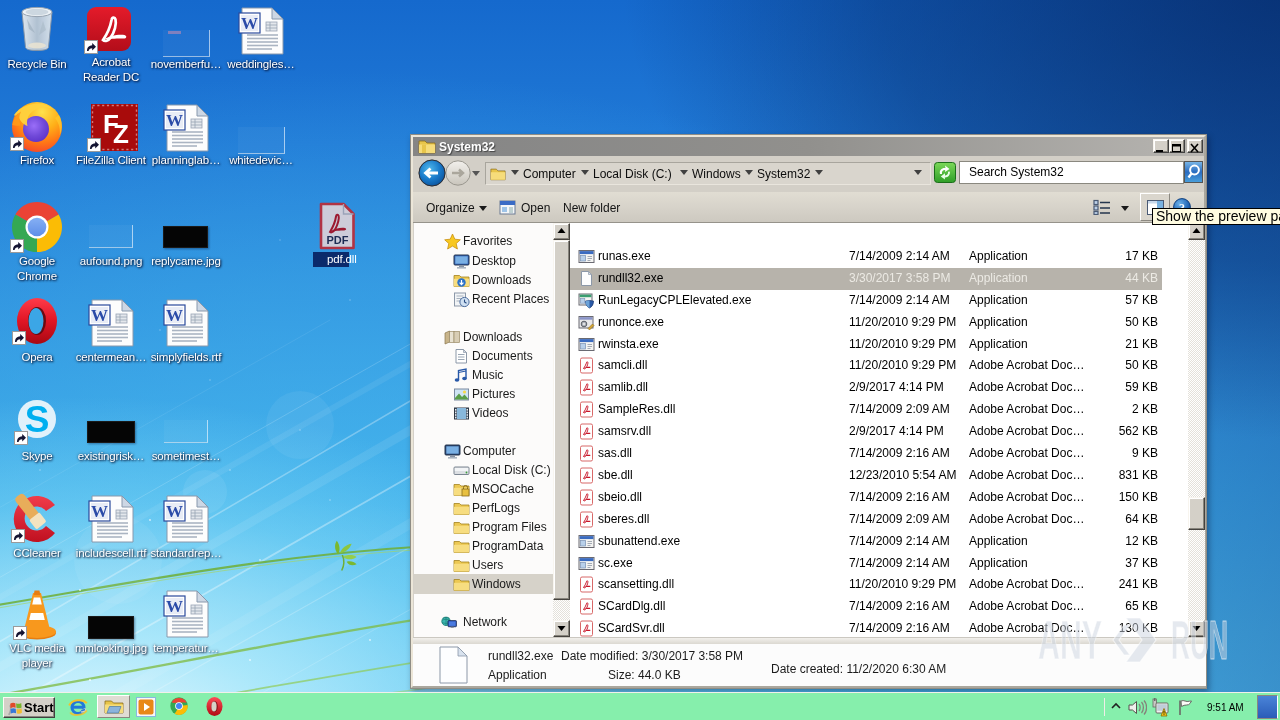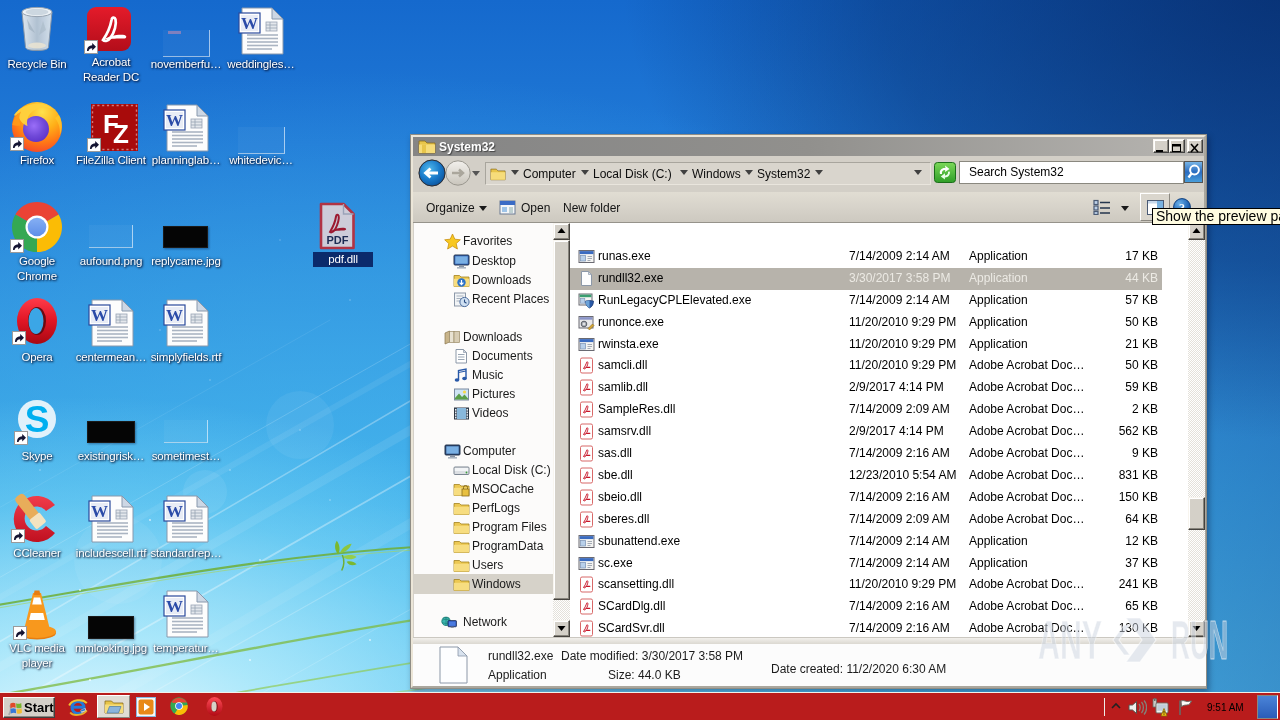--- a/index.html
+++ b/index.html
@@ -13,21 +13,21 @@
   linear-gradient(90deg, rgba(20,70,150,0) 55%, rgba(20,72,152,.18) 78%, rgba(16,62,140,.34) 100%),
   linear-gradient(180deg, #1569cd 0%, #2079d6 20%, #2e90de 45%, #3ca8e6 68%, #4ab8ea 88%, #52bfee 100%);
 }
 .dl{position:absolute;color:#fff;font-size:11.5px;letter-spacing:-0.15px;line-height:15px;text-align:center;
  text-shadow:1px 1px 2px rgba(0,10,40,.9), 0 0 3px rgba(0,10,40,.65);}
 .thumbB{position:absolute;background:#050505;border:1px solid #1a1a1a;box-shadow:1px 1px 2px rgba(0,20,60,.4);}
 .thumbF{position:absolute;background:rgba(255,255,255,.04);border-right:1.5px solid rgba(244,250,255,.62);border-bottom:1.5px solid rgba(212,226,240,.66);border-top:none;border-left:none;}
 .ico{position:absolute;}
 #tip{position:absolute;left:1152px;top:208px;height:17px;background:#fffce1;border:1px solid #000;font-size:14px;color:#000;line-height:15px;padding:0 3px;white-space:nowrap;z-index:60;}
 #wm{position:absolute;left:1036px;top:610px;z-index:55;}
-#tb{position:absolute;left:0;top:692px;width:1280px;height:28px;background:#b91c1c;border-top:1px solid #f2f0ea;z-index:70;}
+#tb{position:absolute;left:0;top:692px;width:1280px;height:28px;background:#86efac;border-top:1px solid #f2f0ea;z-index:70;}
 #startb{position:absolute;left:3px;top:4px;width:52px;height:21px;background:#d4d0c8;border:1px solid #404040;border-top-color:#fcfaf5;border-left-color:#fcfaf5;box-shadow:inset -1px -1px 0 #8a877f;}
 #startb .s{position:absolute;left:20px;top:2px;font-weight:bold;font-size:13px;color:#000;}
 #clock{position:absolute;left:1207px;top:9px;font-size:10px;color:#000;}
 #sdesk{position:absolute;left:1257px;top:2px;width:21px;height:24px;background:linear-gradient(180deg,#4a84d8,#2a5cb8);border:1px solid #8a877f;border-right-color:#fff;}
 </style></head><body>
 <div id="desk">
 <svg width="1280" height="720" style="position:absolute;left:0;top:0">
 <g stroke="#ffffff" fill="none" stroke-linecap="round">
  <path d="M -40 690 L 480 390" stroke-width="9" opacity="0.09"></path>
  <path d="M -40 620 L 470 330" stroke-width="6" opacity="0.07"></path>
@@ -211,21 +211,21 @@
 <div class="dl" style="left:68px;top:254px;width:86px">aufound.png</div>
 <div class="thumbB" style="left:163px;top:226px;width:45px;height:22px"></div>
 <div class="dl" style="left:141px;top:254px;width:90px">replycame.jpg</div>
 <div class="ico" style="left:317px;top:202px;width:40px;height:48px"><svg width="40" height="48" viewBox="0 0 40 48">
 <path d="M4 2 L26.5 2 L36.5 12 L36.5 46 L4 46 Z" fill="#cdccd9" stroke="#b13344" stroke-width="2.6" stroke-linejoin="round"></path>
 <path d="M26.5 2 L26.5 12 L36.5 12" fill="none" stroke="#9aa2b8" stroke-width="1.4"></path>
 <path d="M13 30 C16 25 18.5 18 19 14.5 C19.3 12.5 21 12.2 21.6 13.8 C22.4 16 21 22 18.6 26.4 C17 29.4 14.8 31.2 13 30 Z" fill="none" stroke="#9c1830" stroke-width="2"></path>
 <path d="M13.3 29.5 C17 26.7 24.5 25 28 26 C29.8 26.6 29.4 28.4 27.2 28.4 C23.6 28.4 16.6 28.8 13.3 29.5 Z" fill="#9c1830"></path>
 <text x="20.5" y="41.5" font-size="11" font-weight="bold" fill="#1c2a52" text-anchor="middle" font-family="Liberation Sans,sans-serif">PDF</text>
 </svg></div>
-<div class="dl" style="left:313px;top:252px;width:60px;background:#0b2a6b;padding:0 14px;text-shadow:none">pdf.dll</div>
+<div class="dl" style="left:313px;top:252px;width:36px;background:#0b2a6b;padding:0 14px;text-shadow:none">pdf.dll</div>
 <div class="ico" style="left:12px;top:297px;width:50px;height:50px"><svg width="50" height="50" viewBox="0 0 50 50">
 <defs>
           <linearGradient id="opg" x1="0" y1="0" x2="0" y2="1">
 <stop offset="0" stop-color="#ff3b49"></stop>
             <stop offset=".5" stop-color="#e01525"></stop>
             <stop offset="1" stop-color="#a80812"></stop>
           </linearGradient>
         </defs>
 <ellipse cx="25" cy="24" rx="20" ry="23" fill="url(#opg)"></ellipse>
 <ellipse cx="25" cy="24" rx="9" ry="14" fill="#6a0a10"></ellipse>

